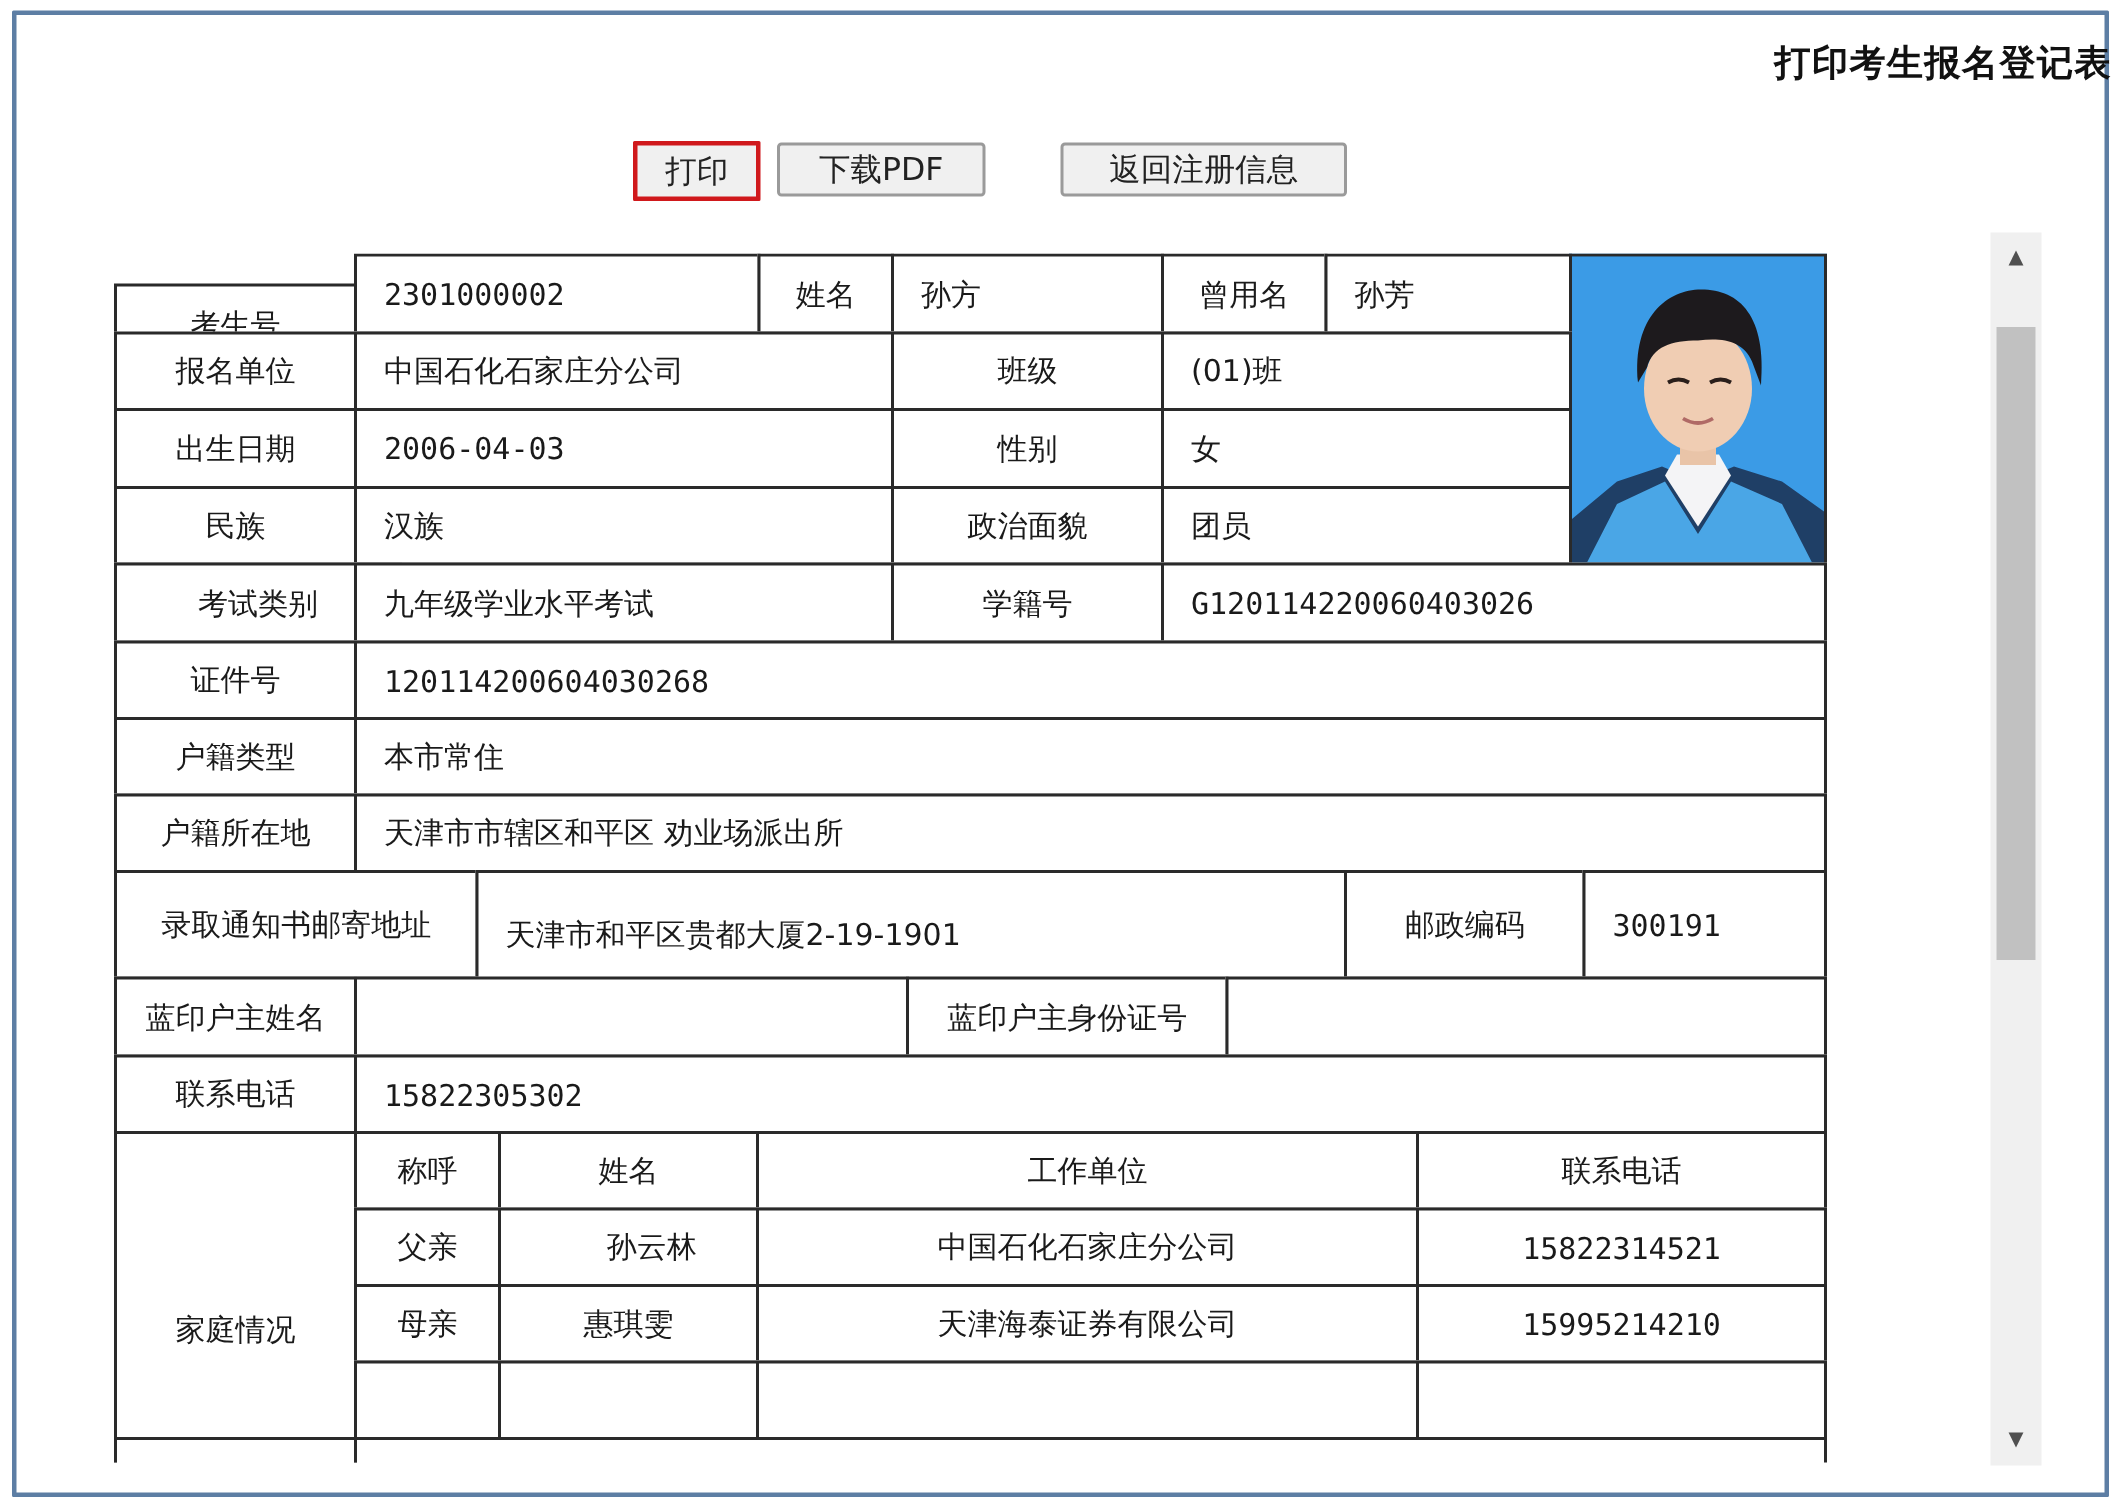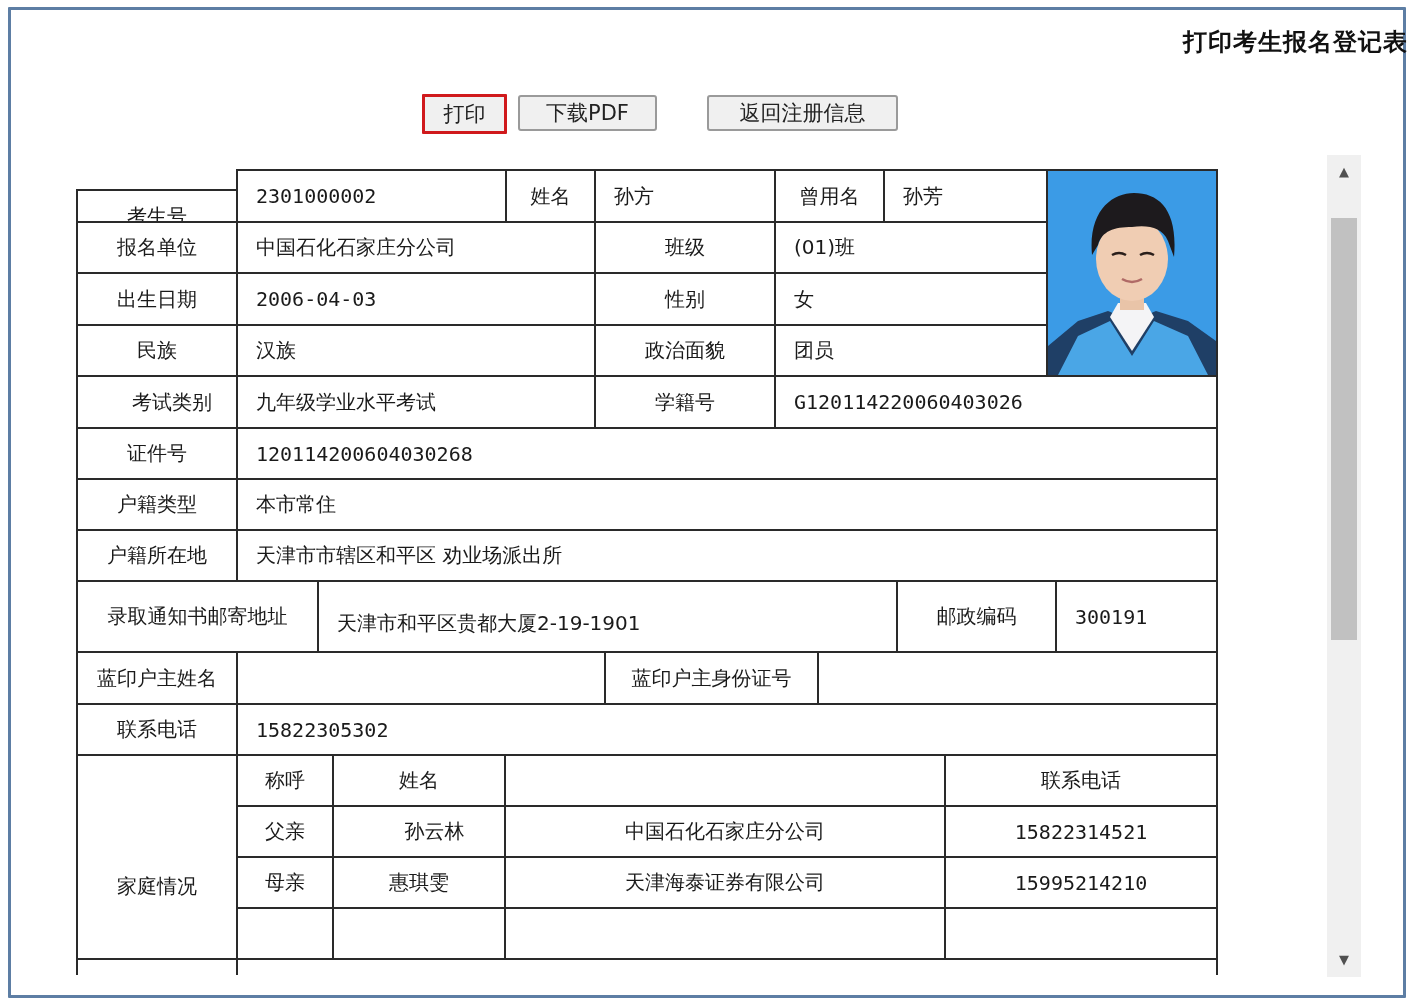--- a/index.html
+++ b/index.html
@@ -112,20 +112,21 @@
   <div class="cell c" style="left:528px; top:482px; width:215px; height:54px;">蓝印户主身份证号</div>
   <div class="cell l" style="left:741px; top:482px; width:401px; height:54px;"></div>
 
   <div class="cell c" style="left:0; top:534px; width:162px; height:53px;">联系电话</div>
   <div class="cell l num" style="left:160px; top:534px; width:982px; height:53px;">15822305302</div>
 
   <div class="cell c" style="left:0; top:585px; width:162px; height:264px;">家庭情况</div>
 
   <div class="cell c" style="left:160px; top:585px; width:98px; height:53px;">称呼</div>
   <div class="cell c" style="left:256px; top:585px; width:174px; height:53px;">姓名</div>
+  <div class="cell c" style="left:428px; top:585px; width:442px; height:53px;">工作单位</div>
   <div class="cell c" style="left:868px; top:585px; width:274px; height:53px;">联系电话</div>
 
   <div class="cell c" style="left:160px; top:636px; width:98px; height:53px;">父亲</div>
   <div class="cell c" style="left:256px; top:636px; width:174px; height:53px;padding-left:31px;">孙云林</div>
   <div class="cell c" style="left:428px; top:636px; width:442px; height:53px;">中国石化石家庄分公司</div>
   <div class="cell c num" style="left:868px; top:636px; width:274px; height:53px;">15822314521</div>
 
   <div class="cell c" style="left:160px; top:687px; width:98px; height:53px;">母亲</div>
   <div class="cell c" style="left:256px; top:687px; width:174px; height:53px;">惠琪雯</div>
   <div class="cell c" style="left:428px; top:687px; width:442px; height:53px;">天津海泰证券有限公司</div>

